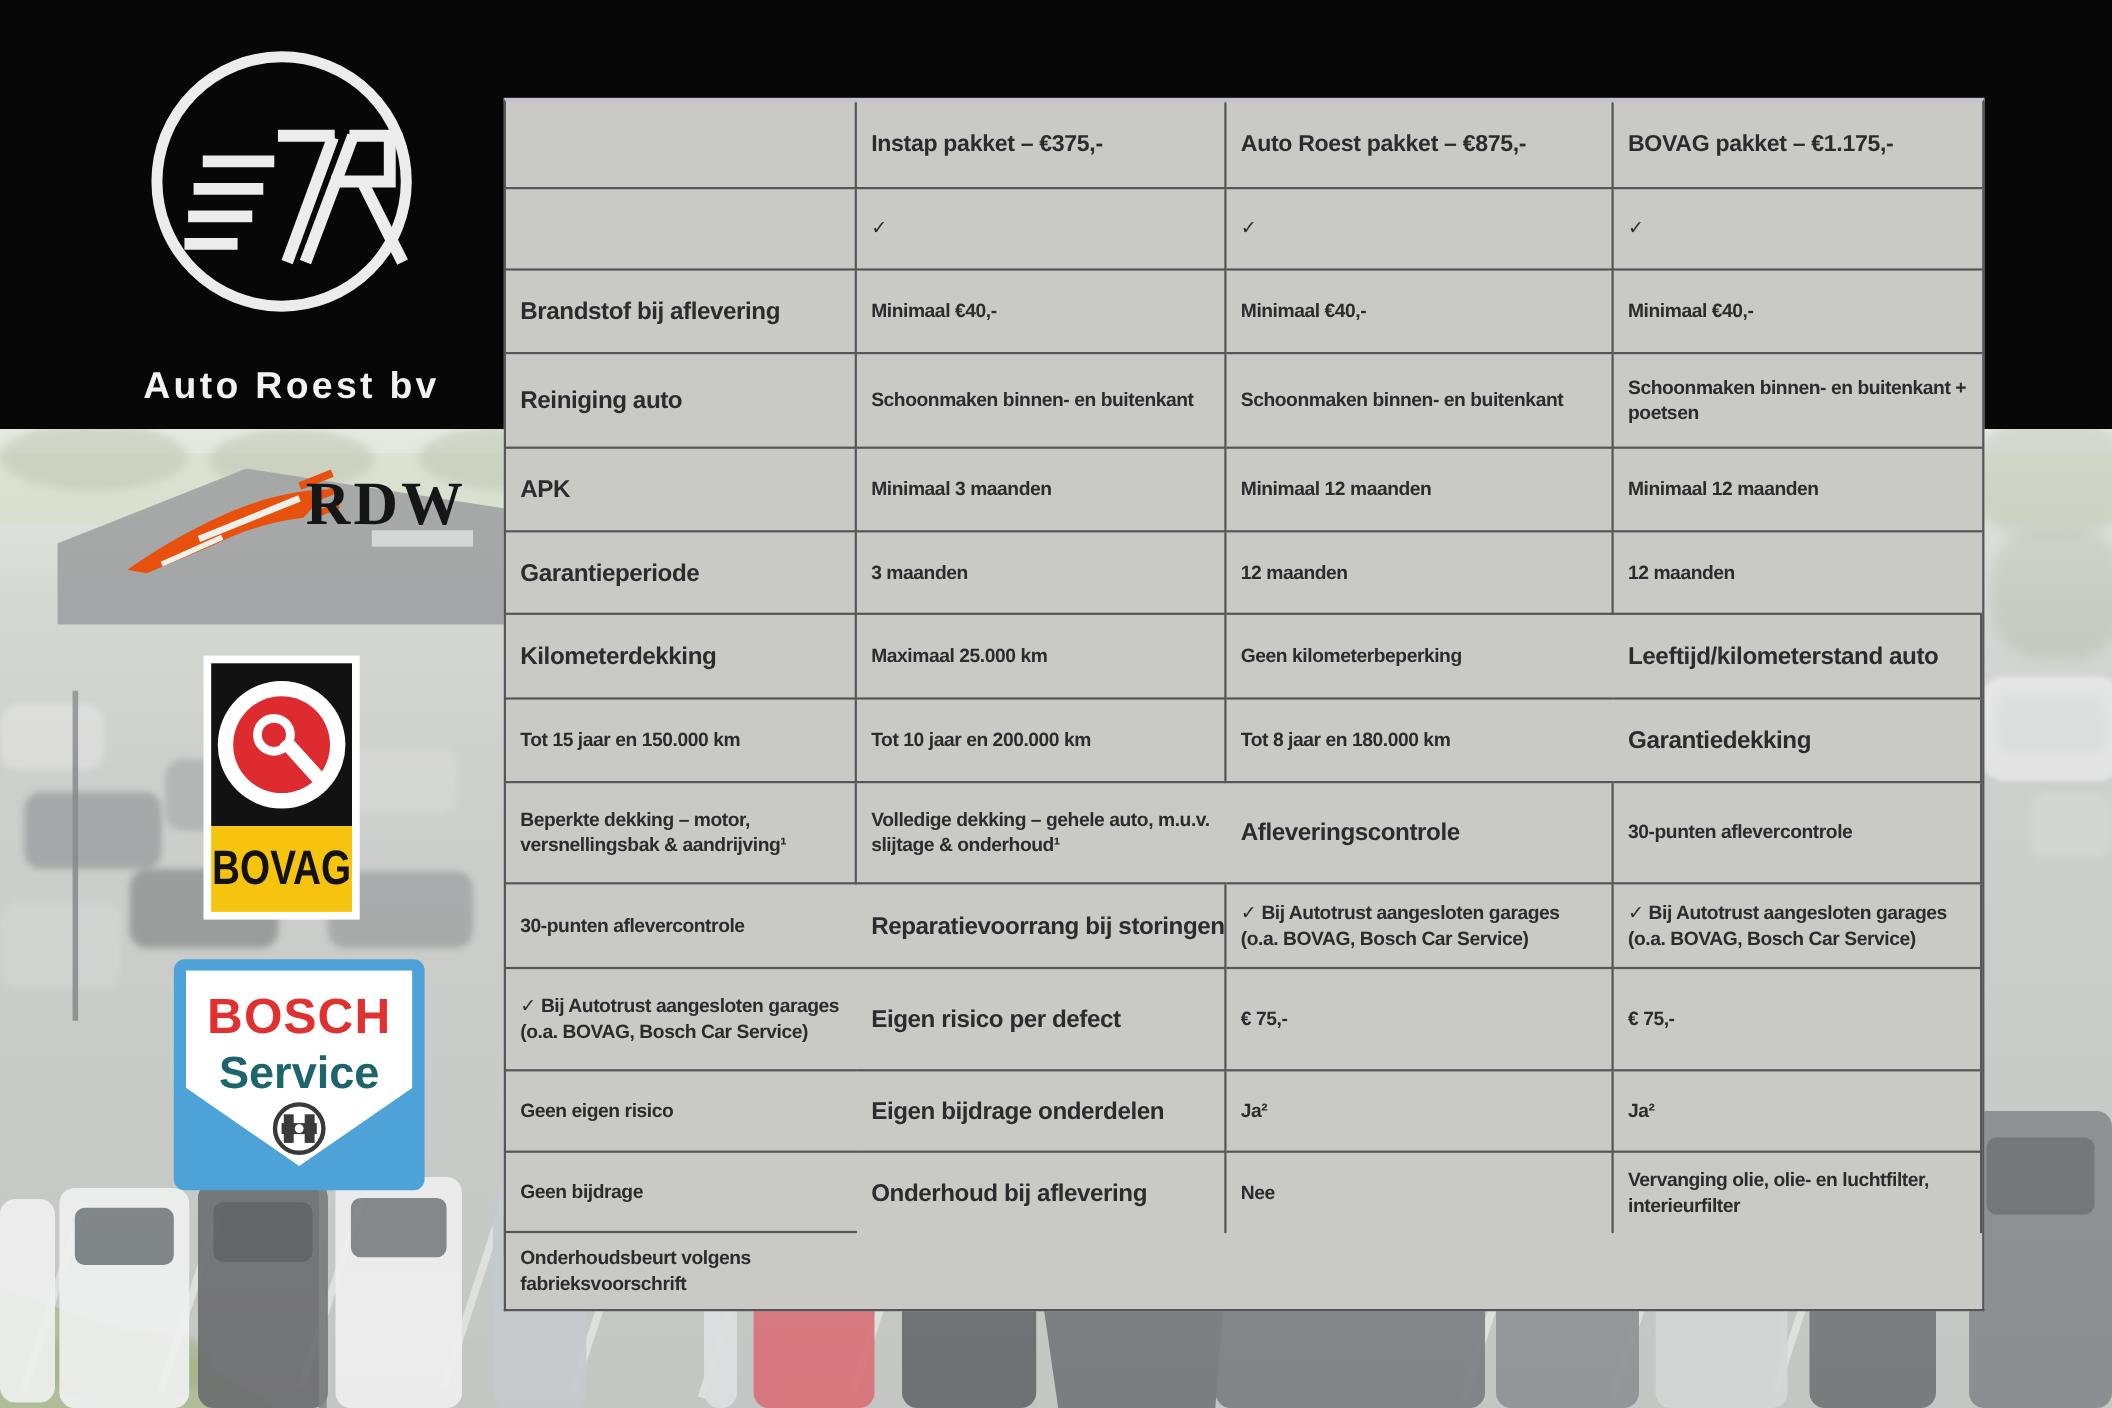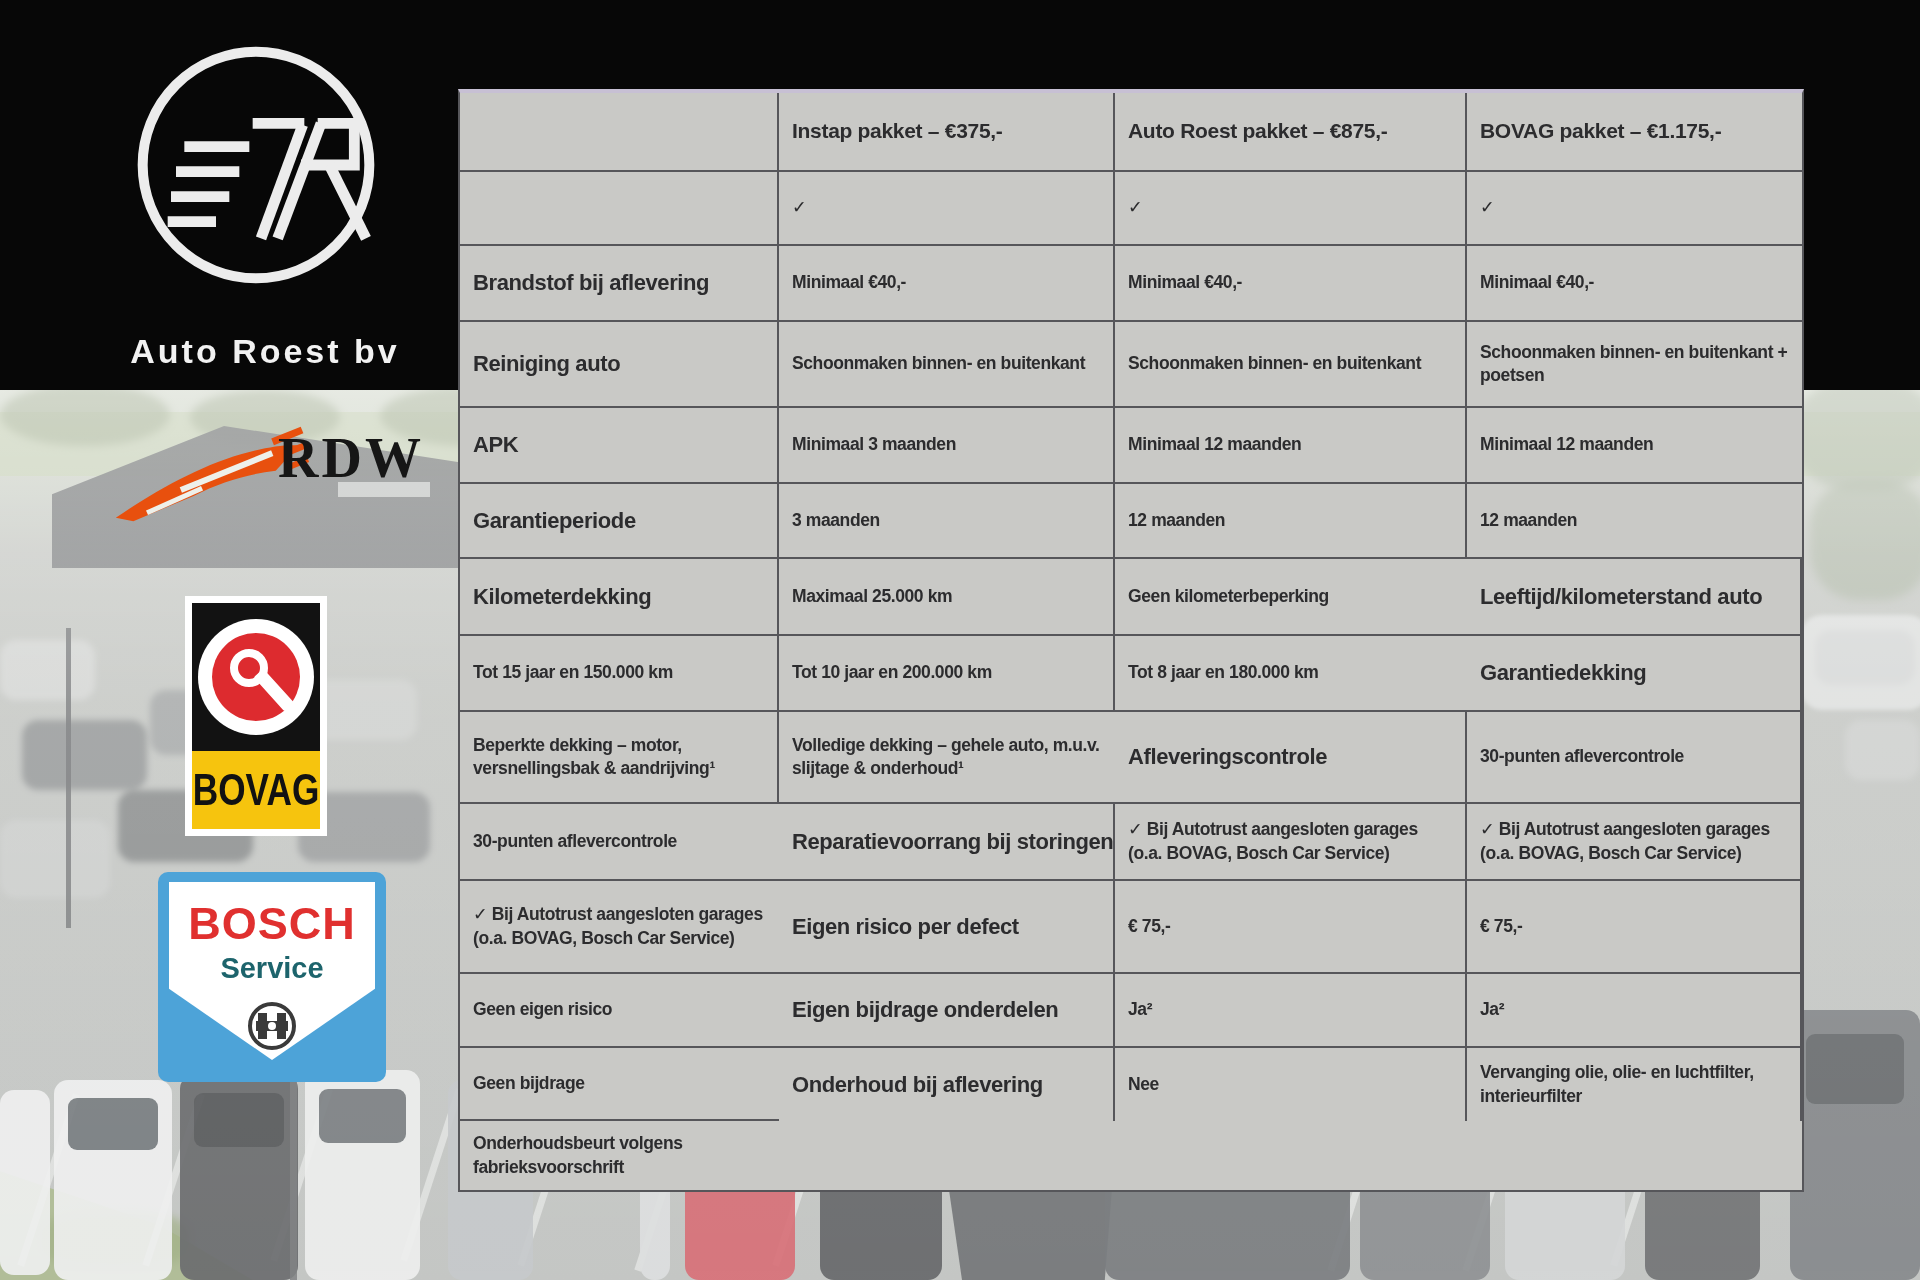--- a/index.html
+++ b/index.html
@@ -59,21 +59,21 @@
                   transform:rotate(-42deg);transform-origin:top center;border-radius:2px;}
   .bovag-bottom{position:absolute;left:7px;right:7px;bottom:7px;height:78px;background:#f6c40e;
                 display:flex;align-items:center;justify-content:center;}
   .bovag-text{color:#121212;font-size:44px;font-weight:800;transform:scaleX(.8);letter-spacing:0;}
 
   .bosch{position:absolute;left:158px;top:872px;width:228px;height:210px;z-index:5;
          background:#4da3d8;border-radius:10px;}
   .bosch-shield{position:absolute;left:11px;top:10px;right:11px;height:178px;background:#fff;
                 clip-path:polygon(0 0,100% 0,100% 60%,50% 100%,0 60%);text-align:center;}
   .bosch-line1{margin-top:16px;color:#e0302f;font-size:45px;font-weight:800;letter-spacing:1px;}
-  .bosch-line2{margin-top:2px;color:#1d646c;font-size:29px;font-weight:bold;}
+  .bosch-line2{margin-top:2px;color:#1d646c;font-size:41px;font-weight:bold;}
   .bosch-armature{position:absolute;left:50%;bottom:8px;transform:translateX(-50%);}
 
   
   .pkg-table{position:absolute;left:458px;top:89px;z-index:10;display:grid;
              grid-template-columns:319px 336px 352px 335px;
              grid-template-rows:79px 74px 76px 86px 76px 75px 77px 76px 92px 77px 93px 74px 73px 69px;
              background:#c9c9c6;border:2px solid #56565a;border-top:4px solid #c7c0d4;}
   .cell{border-right:2px solid #56565a;border-bottom:2px solid #56565a;box-sizing:border-box;
         display:flex;align-items:center;padding:4px 10px 4px 13px;color:#2c2c2e;
         font-weight:bold;font-size:17.5px;line-height:1.34;letter-spacing:-0.4px;}

